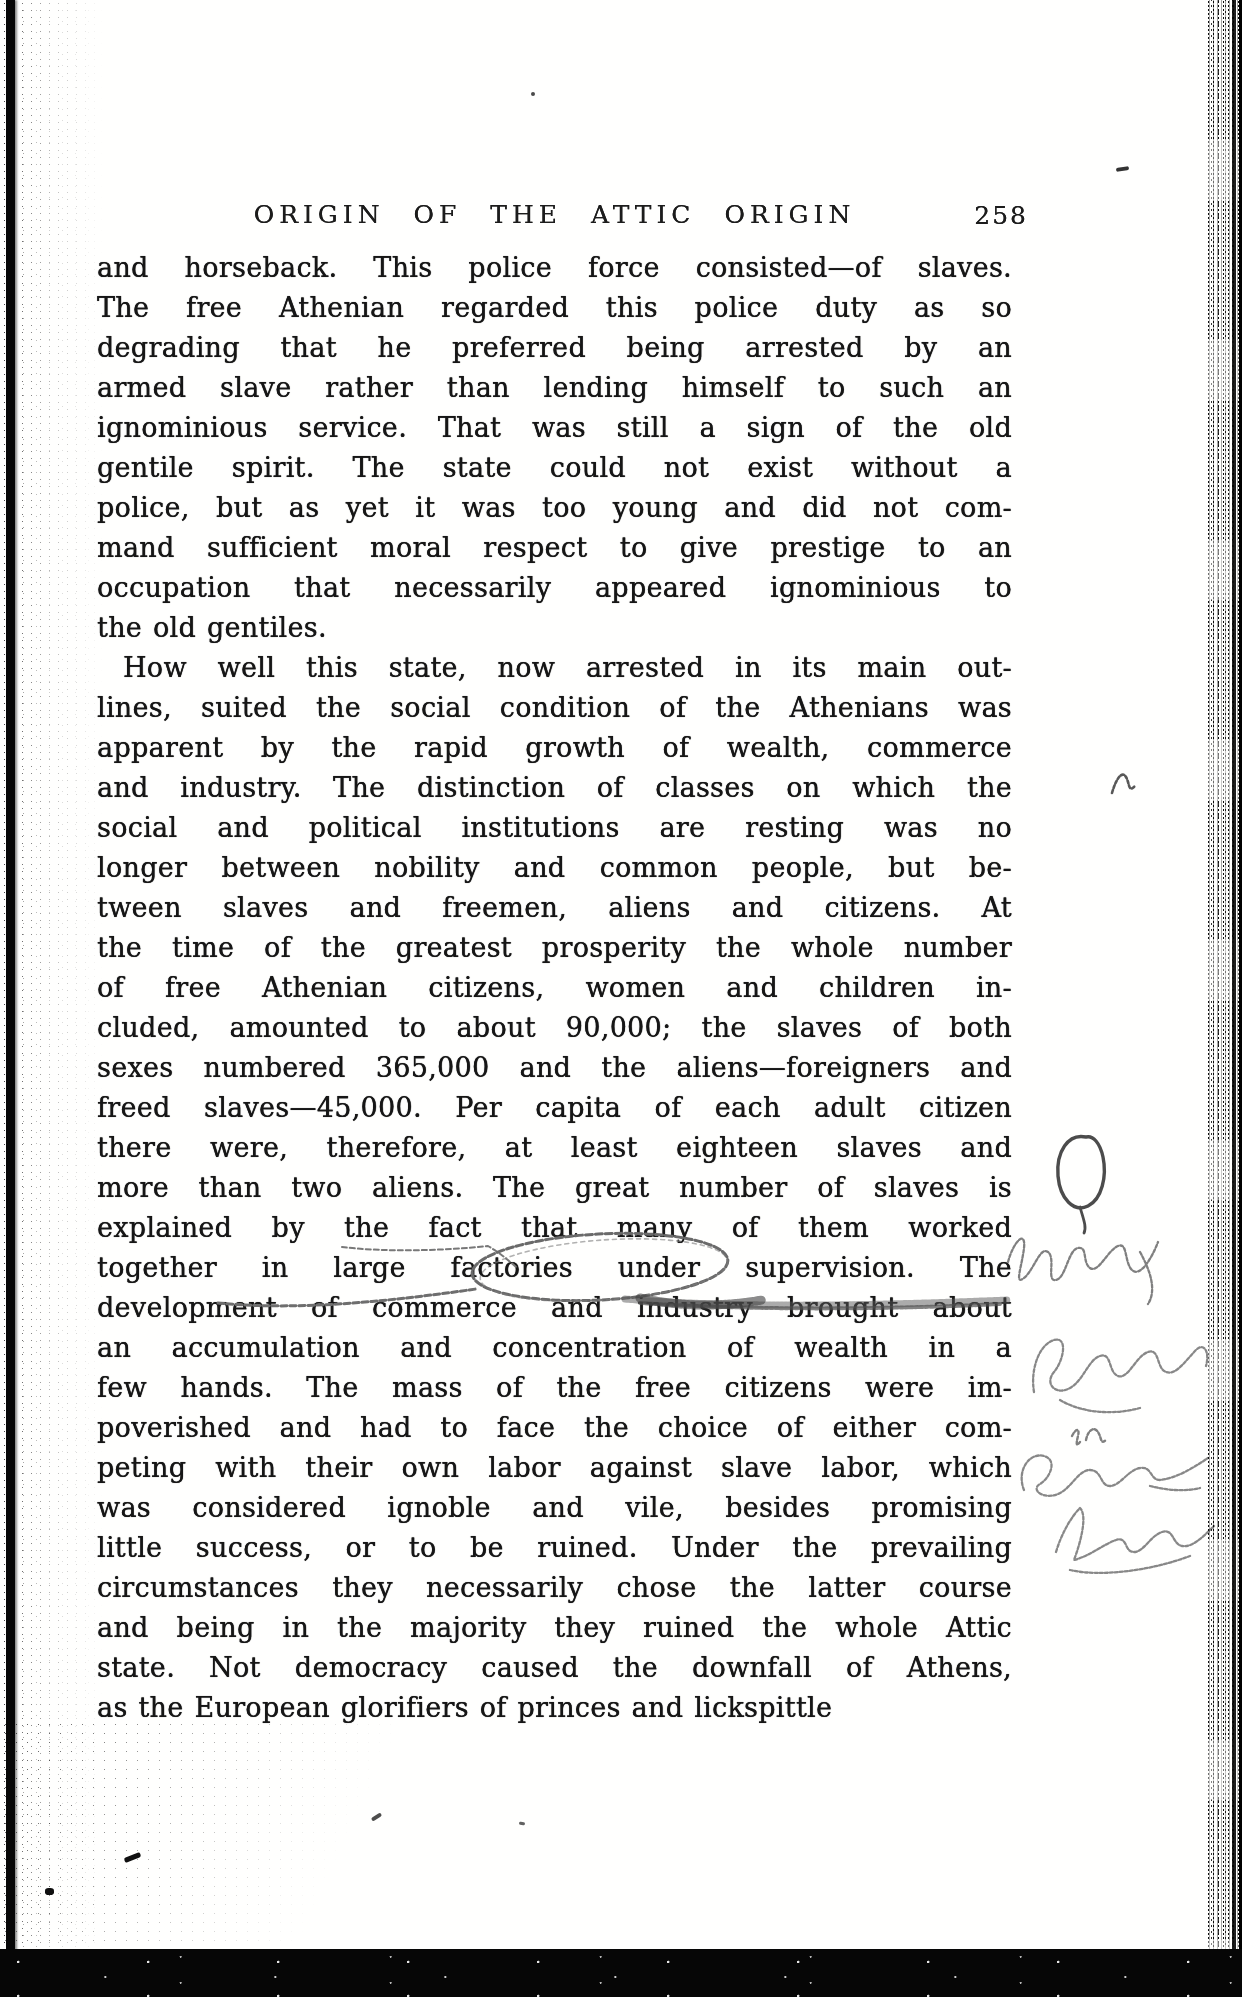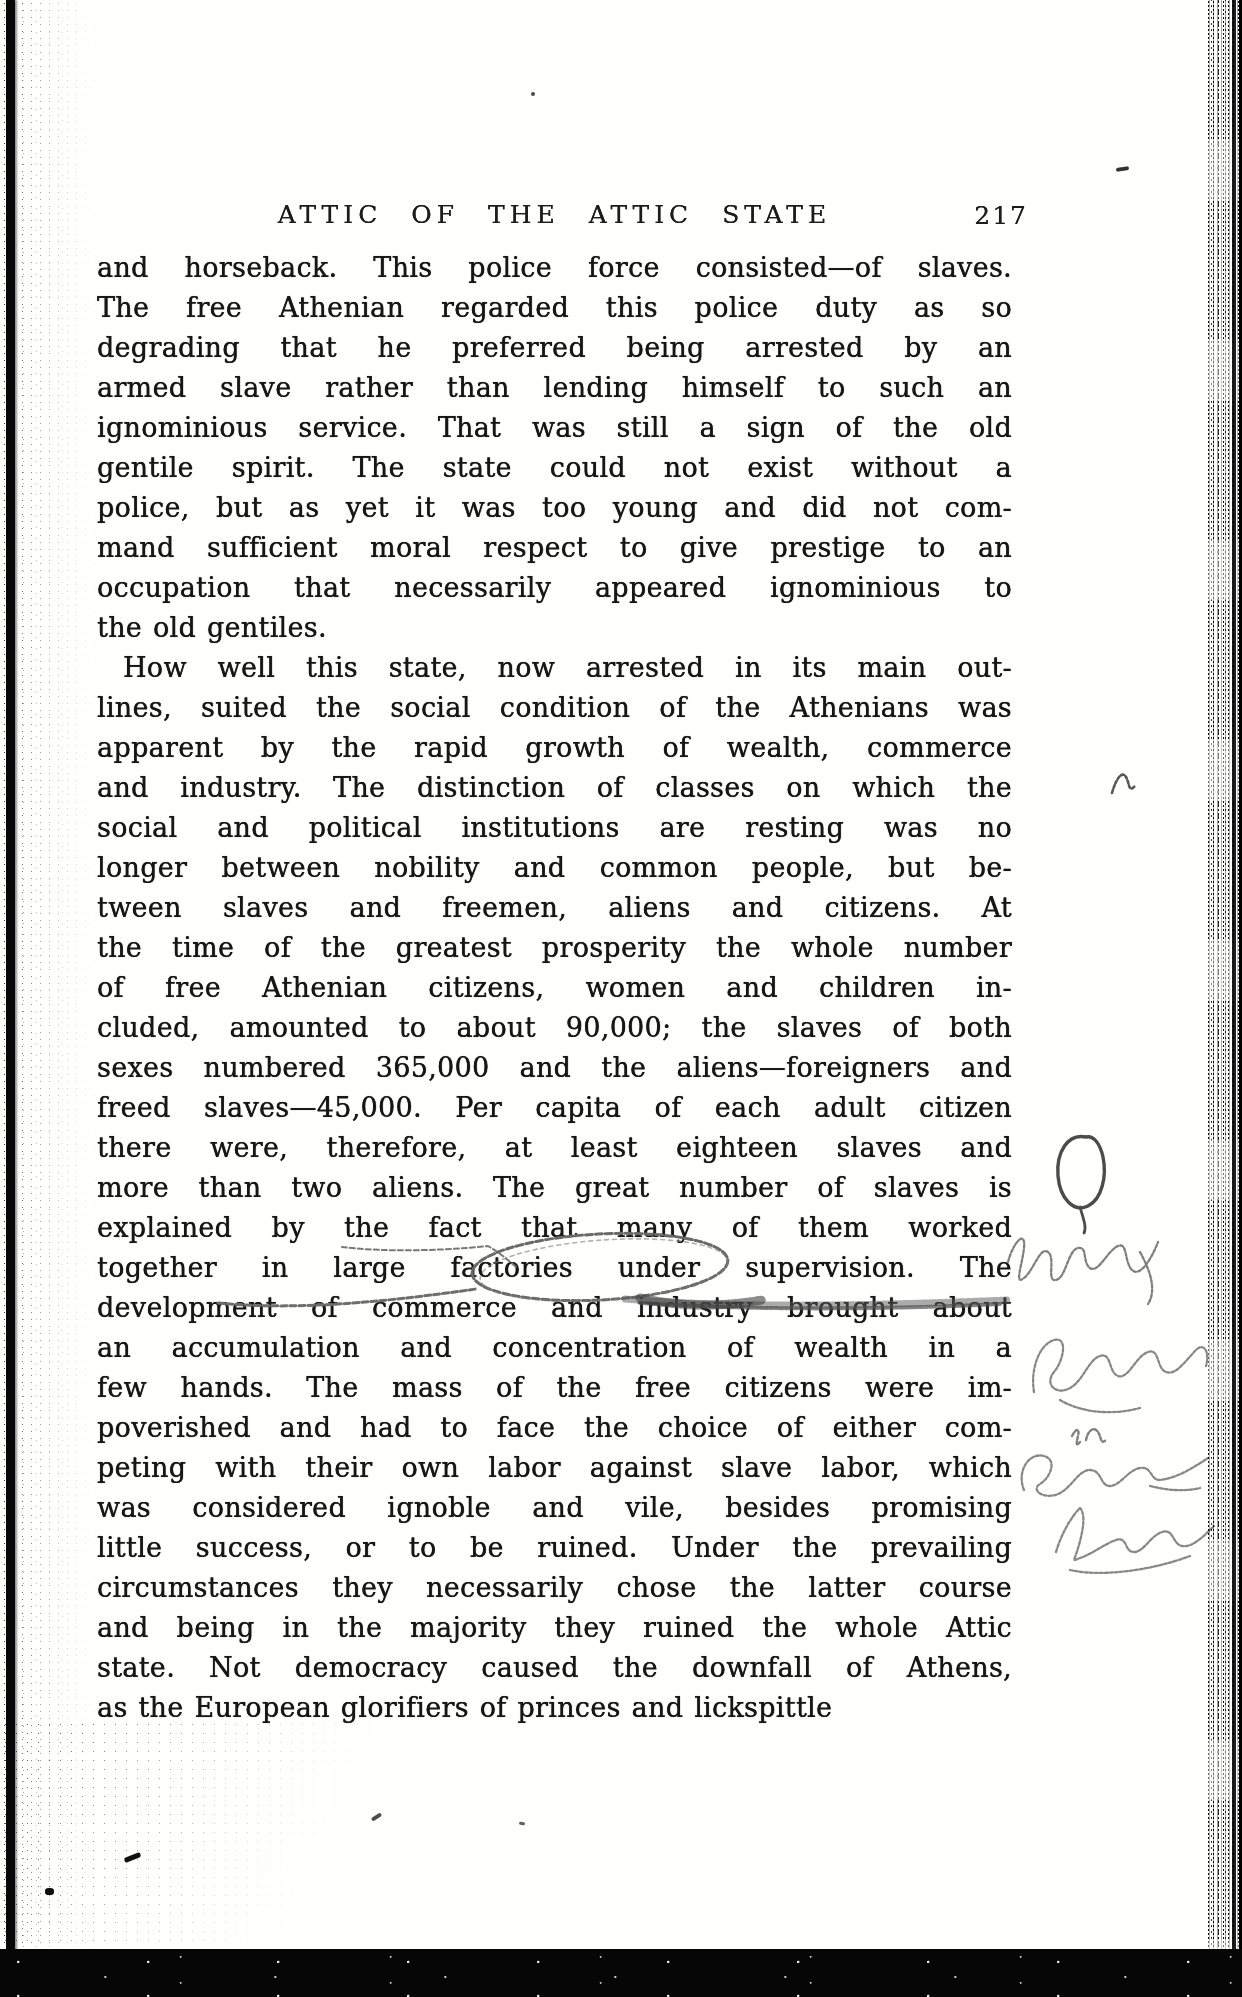--- a/index.html
+++ b/index.html
@@ -102,22 +102,22 @@
   .speck.s4{left:45px;top:1888px;width:9px;height:7px;border-radius:40%;background:#101010;}
   .speck.s5{left:371px;top:1815px;width:11px;height:4px;transform:rotate(-32deg);background:#2e2e2e;opacity:.85;}
   .speck.s6{left:519px;top:1822px;width:6px;height:3px;transform:rotate(12deg);background:#3a3a3a;opacity:.8;}
 </style>
 </head>
 <body>
 
 <div class="page">
 
   <div class="header">
-    <div class="title">ATTIC OF THE ATTIC STATE</div>
-    <div class="pageno">217</div>
+    <div class="title">ORIGIN OF THE ATTIC ORIGIN</div>
+    <div class="pageno">258</div>
   </div>
 
   <div class="text-col">
       <div class="tl">and horseback. This police force consisted—of slaves.</div>
       <div class="tl">The free Athenian regarded this police duty as so</div>
       <div class="tl">degrading that he preferred being arrested by an</div>
       <div class="tl">armed slave rather than lending himself to such an</div>
       <div class="tl">ignominious service. That was still a sign of the old</div>
       <div class="tl">gentile spirit. The state could not exist without a</div>
       <div class="tl">police, but as yet it was too young and did not com-</div>

